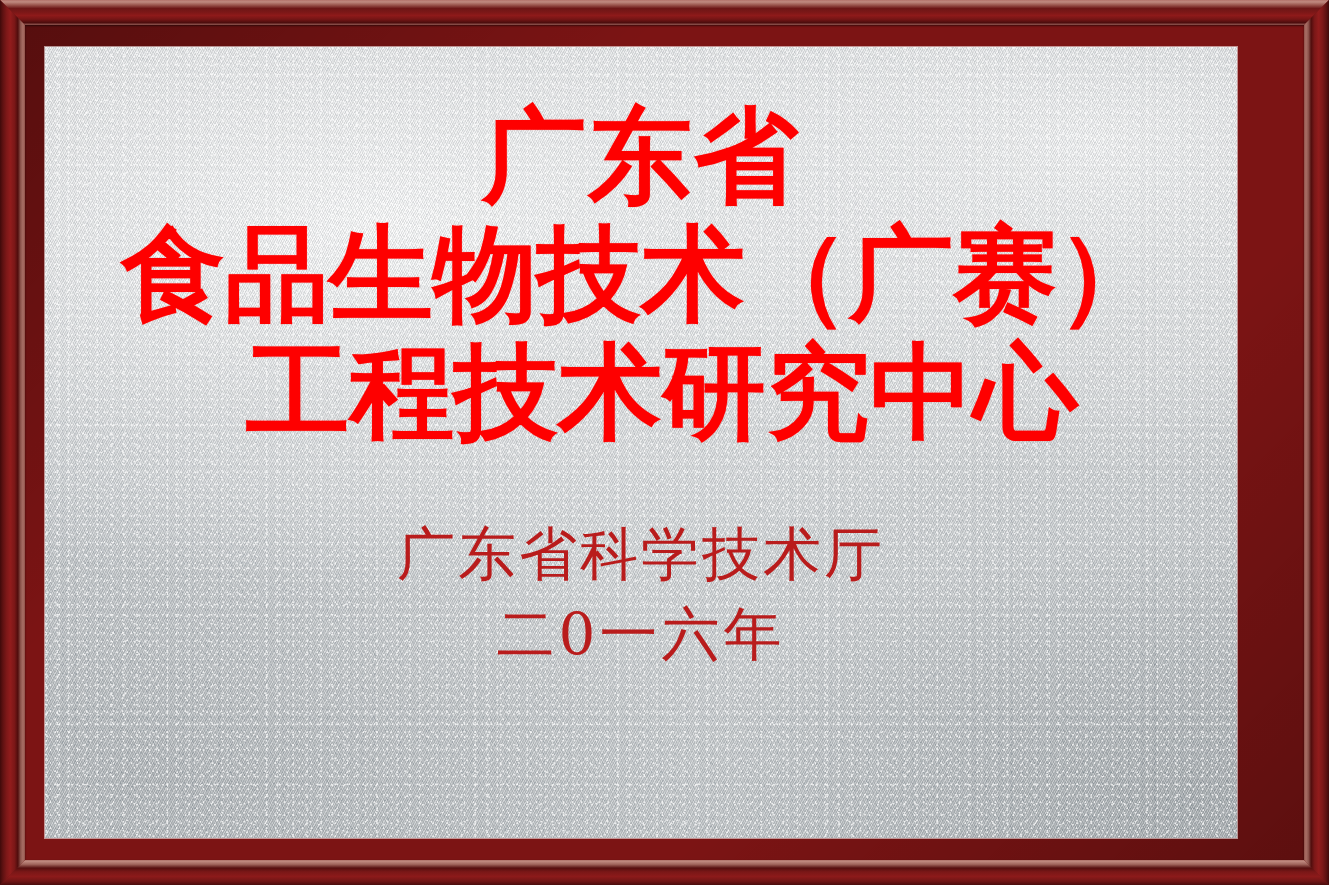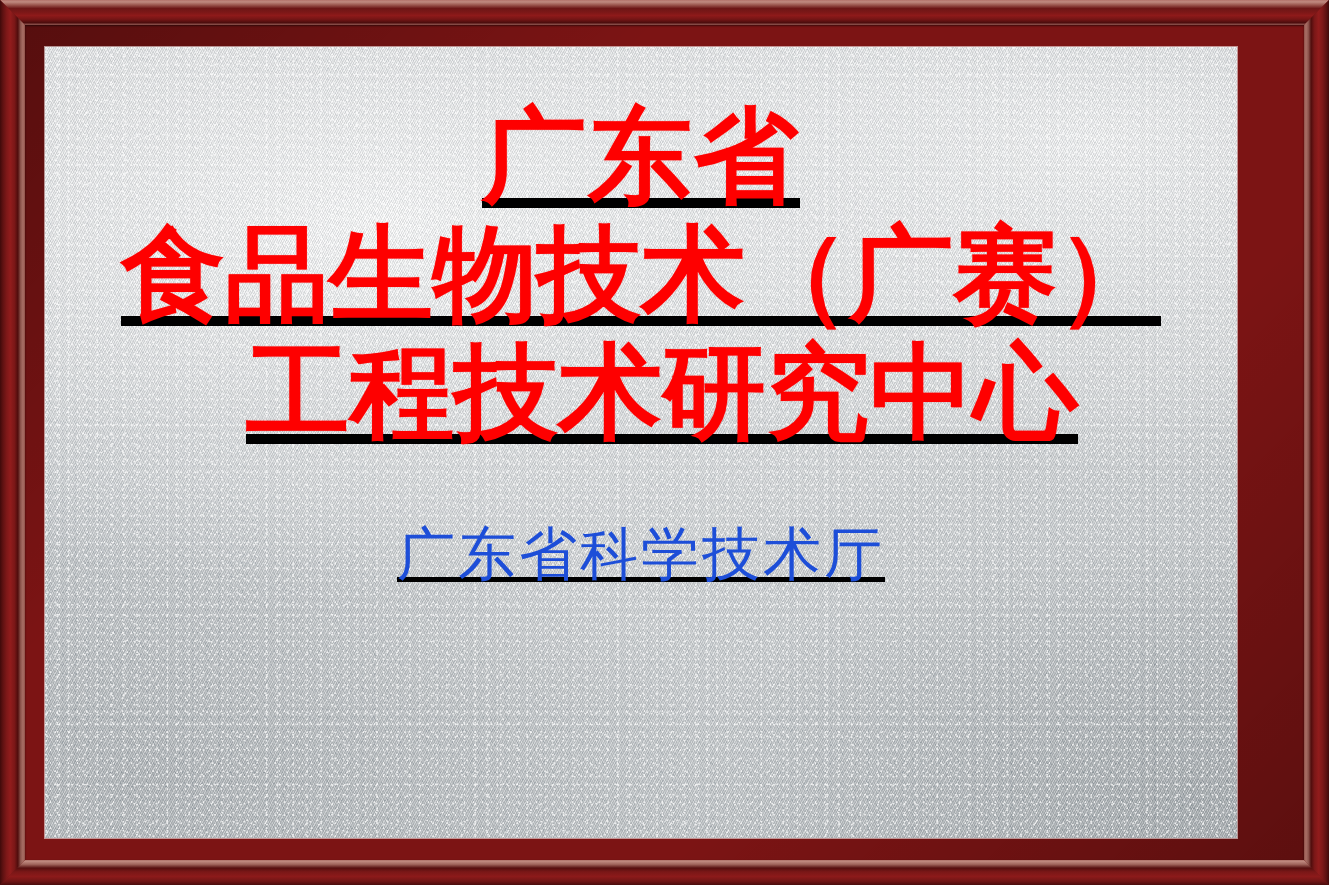--- a/index.html
+++ b/index.html
@@ -177,21 +177,20 @@
     mix-blend-mode: overlay;
   }
 
   
   .plaque-content {
     position: absolute;
     inset: 0;
     display: flex;
     flex-direction: column;
     align-items: center;
-    text-decoration: underline;
   }
 
   .title-block {
     margin-top: 56px;
     width: 100%;
     text-align: center;
     color: #fe0000;
     font-family: "DejaVu Serif", "Liberation Serif", serif;
     font-weight: 700;
     line-height: 1.02;
@@ -199,21 +198,21 @@
     text-shadow: 0 0 1px rgba(255,0,0,.6);
   }
   .title-line-1 { font-size: 104px; }
   .title-line-2 { font-size: 104px; margin-top: 12px; letter-spacing: 0px; }
   .title-line-3 { font-size: 104px; margin-top: 12px; letter-spacing: 0px; margin-left: 42px; }
 
   .issuer-block {
     margin-top: 72px;
     width: 100%;
     text-align: center;
-    color: #1d4ed8;
+    color: #b91c1c;
     font-family: "DejaVu Serif", "Liberation Serif", serif;
     font-weight: 400;
     line-height: 1.28;
     letter-spacing: 3px;
   }
   .issuer-line { font-size: 58px; }
   .year-line   { font-size: 58px; margin-top: 6px; letter-spacing: 4px; }
 </style>
 </head>
 <body>
@@ -237,18 +236,19 @@
     <div class="plaque-content">
 
       <div class="title-block">
         <div class="title-line-1">广东省</div>
         <div class="title-line-2">食品生物技术（广赛）</div>
         <div class="title-line-3">工程技术研究中心</div>
       </div>
 
       <div class="issuer-block">
         <div class="issuer-line">广东省科学技术厅</div>
+        <div class="year-line">二0一六年</div>
       </div>
 
     </div>
   </div>
 
 </div>
 
 </body></html>

